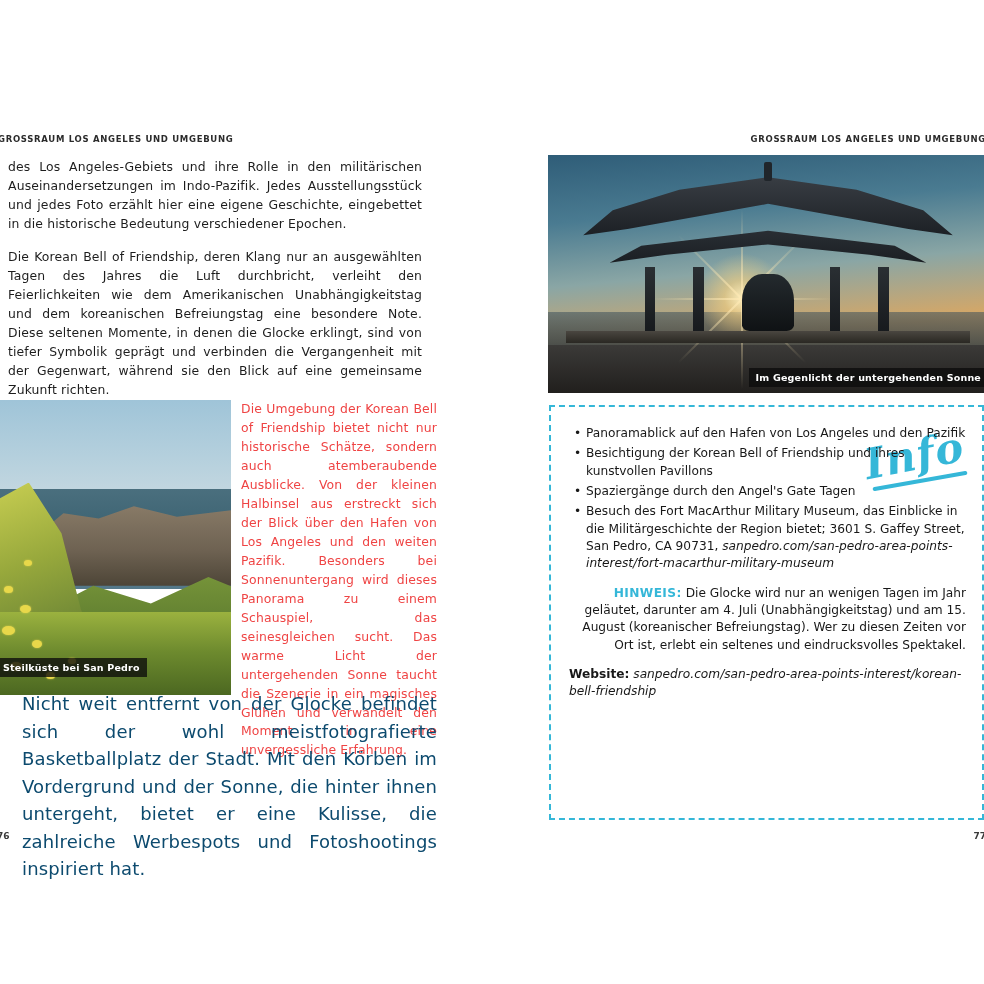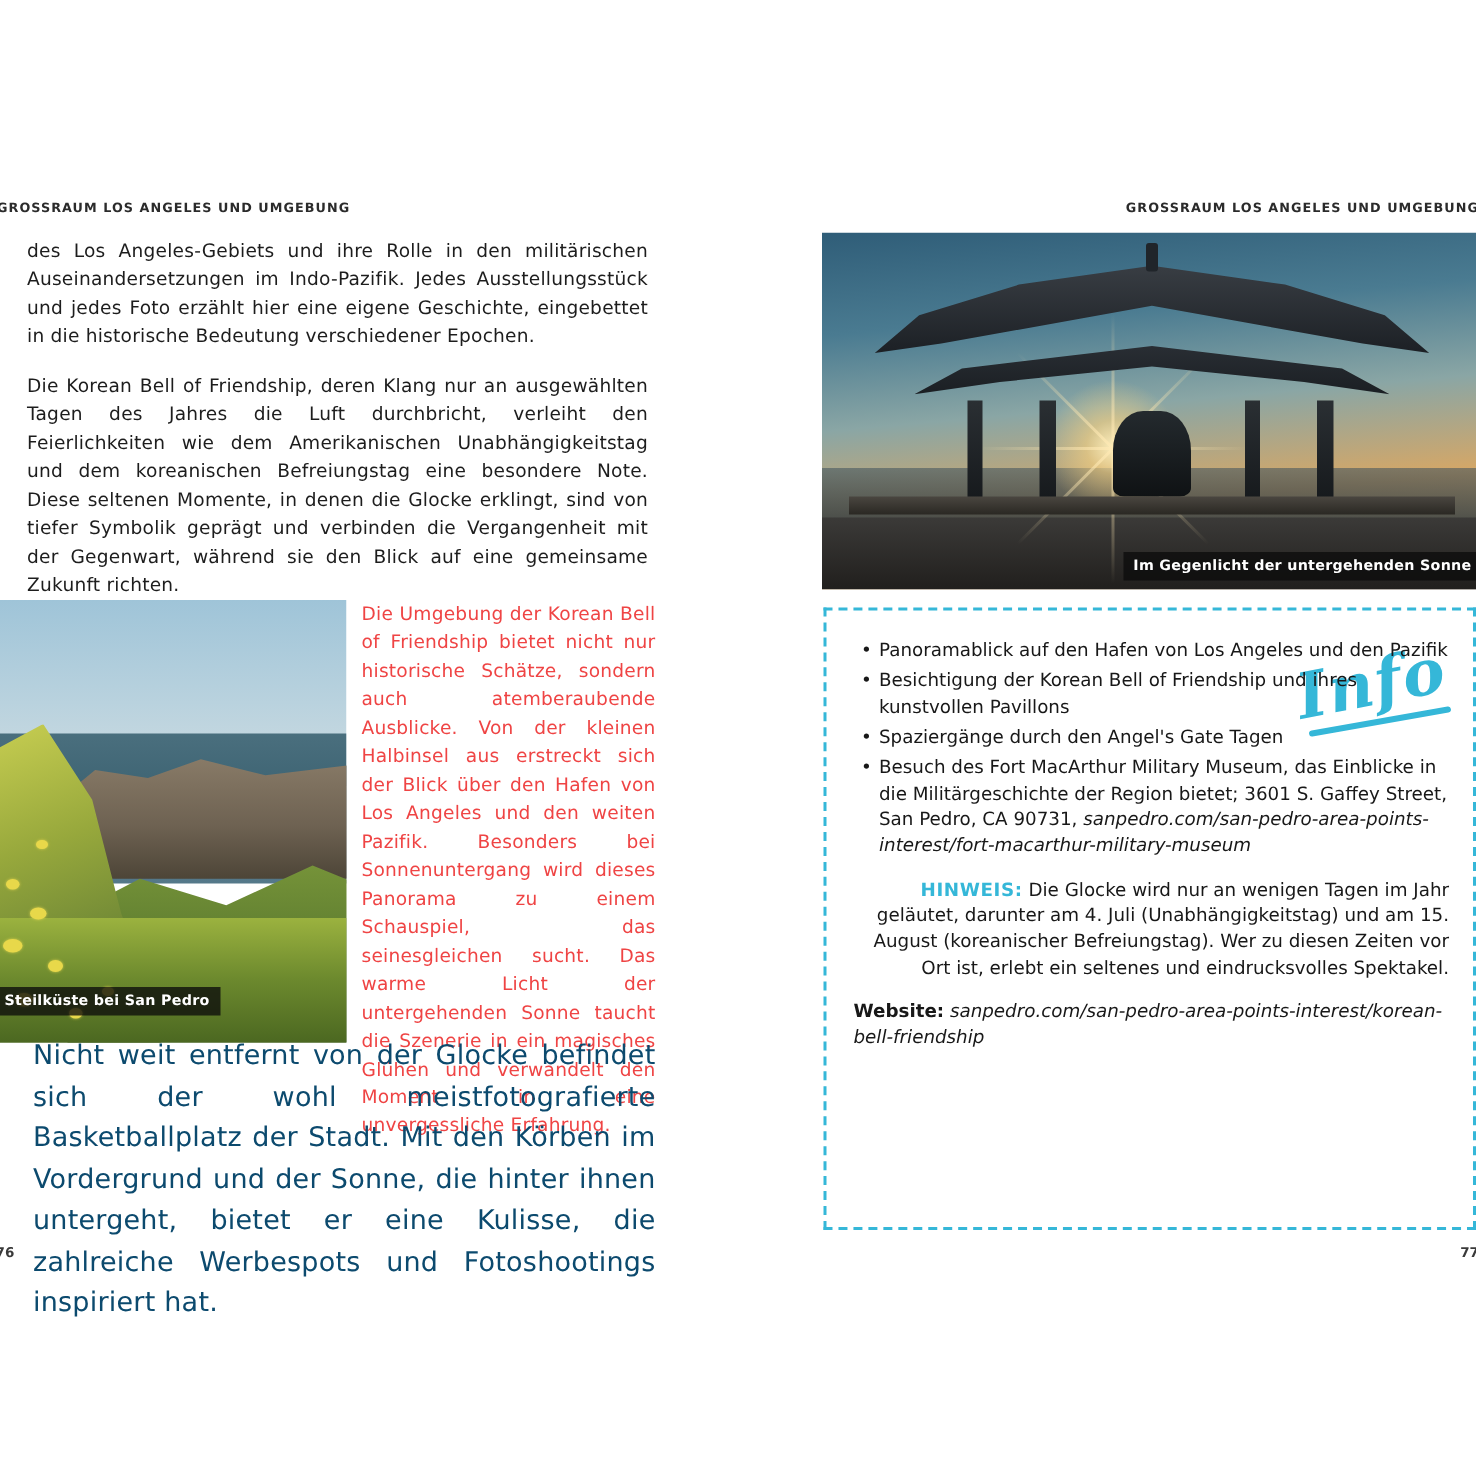--- a/index.html
+++ b/index.html
@@ -40,21 +40,21 @@
     color: #3a3a3a;
     top: 831px;
     font-weight: 600;
   }
   .folio-left  { left: -3px; }
   .folio-right { right: -2px; }
 
   
   .left-col {
     position: absolute;
-    left: 18px;
+    left: 8px;
     top: 158px;
     width: 414px;
   }
   .body-p {
     font-size: 12.4px;
     line-height: 1.53;
     text-align: justify;
     margin: 0 0 14px 0;
     color: #1d1d1d;
     letter-spacing: 0.15px;

